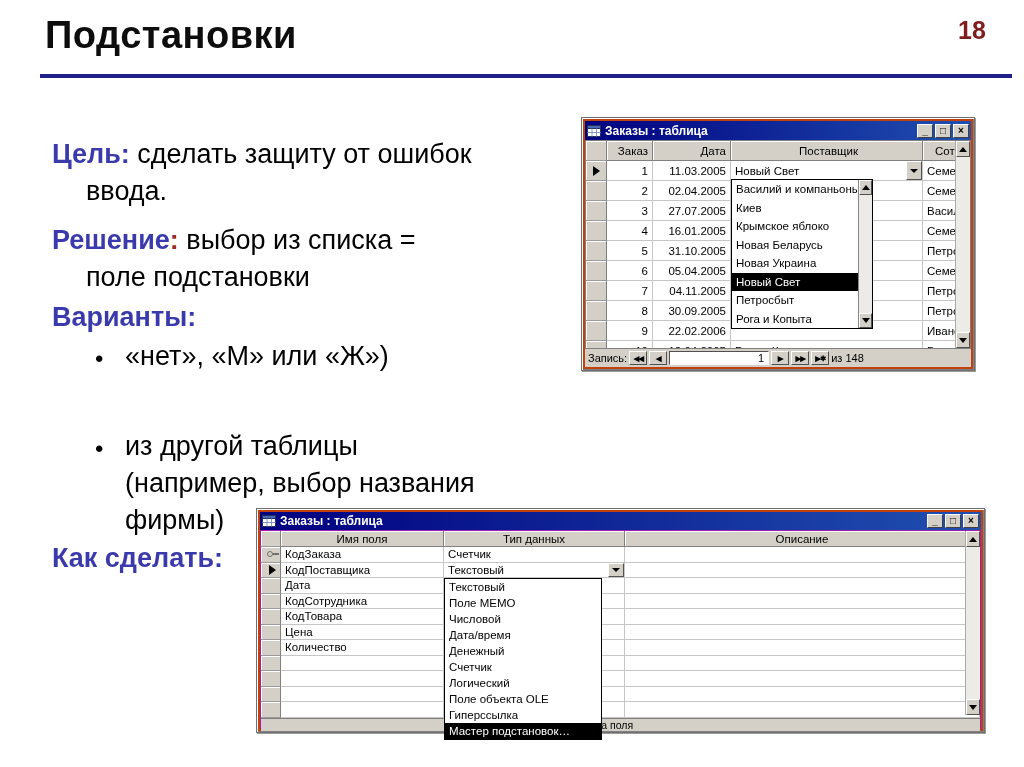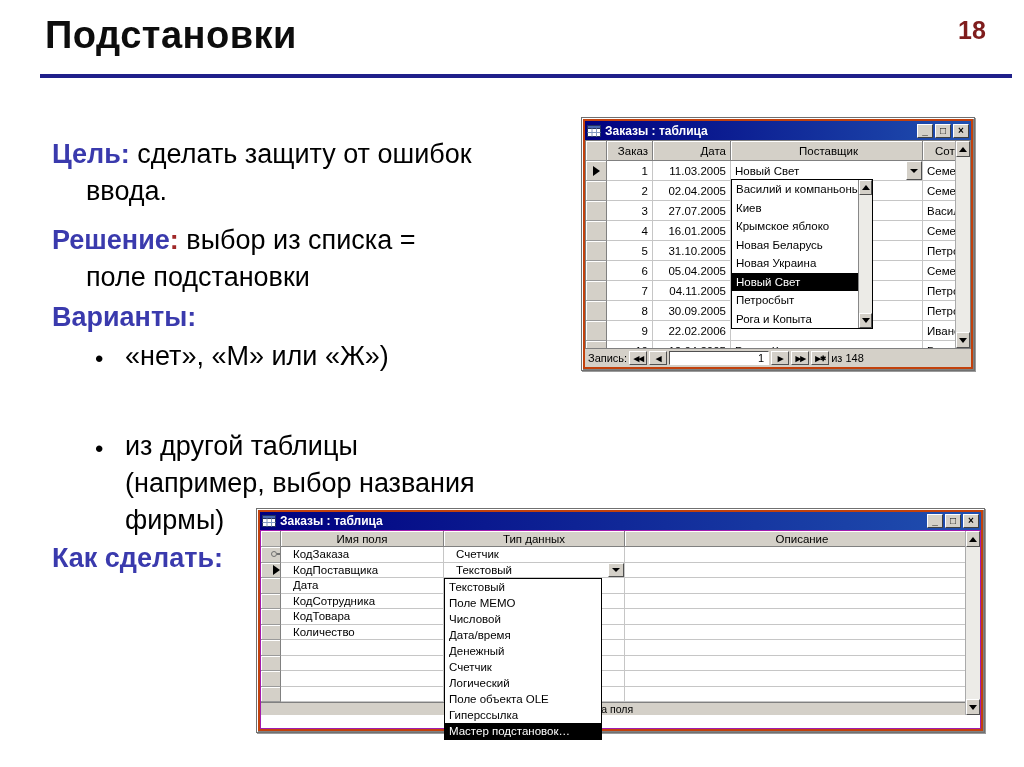--- a/index.html
+++ b/index.html
@@ -81,21 +81,21 @@
           border-color:#fff #505050 #505050 #fff; font-size:7.5px; font-weight:bold;
           display:flex; align-items:center; justify-content:center; letter-spacing:-1px; }
   .recbox { width:100px; height:14px; border:1px solid; border-color:#505050 #fff #fff #505050;
             background:#fff; font-size:11px; text-align:right; padding-right:4px;
             font-family:"Liberation Sans",sans-serif; }
   
   .dsheet { position:relative; height:199px; background:#fff; border:1px solid #a21caf; }
   .dh { height:16px; }
   .dh .hcell { font-size:11.5px; }
   .drow { display:flex; height:15.5px; }
-  .drow .cell { font-size:11.5px; padding-left:12px; }
+  .drow .cell { font-size:11.5px; padding-left:4px; }
   .d-sel { width:20px; flex:0 0 20px; }
   .d-name { width:163px; flex:0 0 163px; }
   .d-type { width:181px; flex:0 0 181px; }
   .d-desc { flex:1; }
   .key .sel-inner { display:flex; align-items:center; }
   .keyring { width:6px; height:6px; border:1.5px solid #707070; border-radius:50%; }
   .keystem { width:6px; height:2px; background:#707070; }
   .drow .sel { border-bottom:1px solid #9a9a9a; }
   .drop2 { left:183px; top:47px; width:158px; }
   .fstrip { height:13px; background:#d4d0c8; border-top:1px solid #808080;
@@ -396,20 +396,30 @@
             <div class="cell sel d-sel">
               <span class="sel-inner"></span>
             </div>
             <div class="cell d-name">КодТовара</div>
             <div class="cell d-type">
               <span></span>
             </div>
             <div class="cell d-desc"></div>
           </div>
 
+          <div class="drow">
+            <div class="cell sel d-sel">
+              <span class="sel-inner"></span>
+            </div>
+            <div class="cell d-name">Цена</div>
+            <div class="cell d-type">
+              <span></span>
+            </div>
+            <div class="cell d-desc"></div>
+          </div>
 
           <div class="drow">
             <div class="cell sel d-sel">
               <span class="sel-inner"></span>
             </div>
             <div class="cell d-name">Количество</div>
             <div class="cell d-type">
               <span></span>
             </div>
             <div class="cell d-desc"></div>

